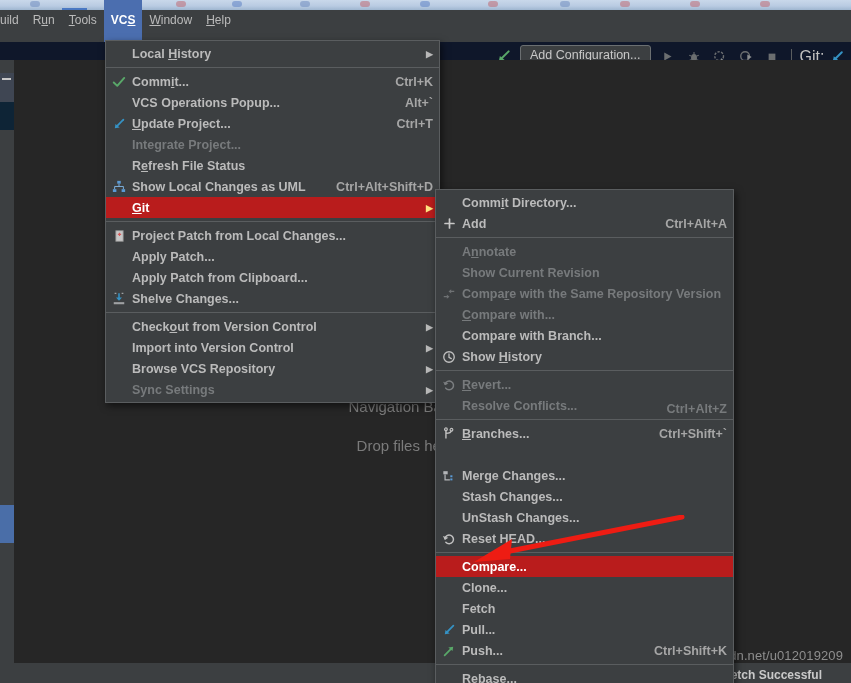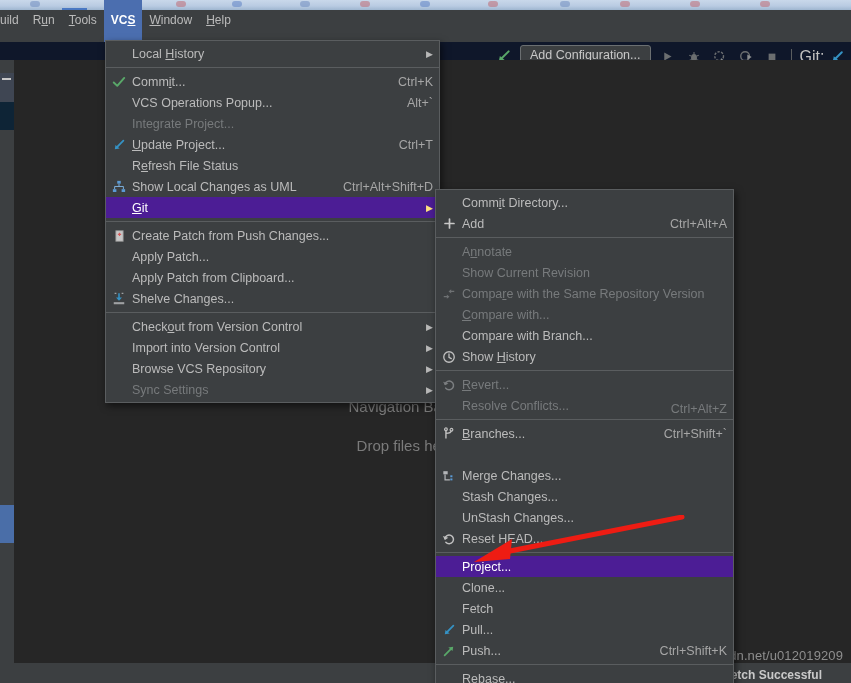--- a/index.html
+++ b/index.html
@@ -224,22 +224,23 @@
   .mrow {
     position: relative;
     height: 21px;
     display: flex;
     align-items: center;
     padding: 0 6px 0 0;
     font-size: 12.5px;
     color: #bbbbbb;
     white-space: nowrap;
     box-sizing: border-box;
-  }
-  .mrow.sel { background: #4c1d95; color: #ffffff; }
+    font-weight: bold;
+  }
+  .mrow.sel { background: #b91c1c; color: #ffffff; }
   .mrow.disabled { color: #777a7c; }
   .mrow .ico {
     width: 26px; height: 21px;
     flex: 0 0 26px;
     display: flex; align-items: center; justify-content: center;
   }
   .mrow .lbl { flex: 1 1 auto; overflow: hidden; }
   .mrow .lbl u { text-decoration: underline; }
   .mrow .acc {
     flex: 0 0 auto;
@@ -393,33 +394,33 @@
             </svg>
           </span>
           <span class="lbl">Comm<u>i</u>t...</span>
           <span class="acc">Ctrl+K</span>
         </div>
         <div class="mrow">
           <span class="ico"></span>
           <span class="lbl">VCS Operations Popup...</span>
           <span class="acc">Alt+`</span>
         </div>
-        <div class="mrow disabled">
-          <span class="ico"></span>
-          <span class="lbl">Integrate Project...</span>
-        </div>
         <div class="mrow">
           <span class="ico">
             <svg width="14" height="14" viewBox="0 0 16 16">
               <path d="M13 3 L5.4 10.6" stroke="#3592c4" stroke-width="2" fill="none" stroke-linecap="round"></path>
               <path d="M3.2 12.8 L4 8 L8.8 12 Z" fill="#3592c4"></path>
             </svg>
           </span>
           <span class="lbl"><u>U</u>pdate Project...</span>
           <span class="acc">Ctrl+T</span>
+        </div>
+        <div class="mrow disabled">
+          <span class="ico"></span>
+          <span class="lbl">Integrate Project...</span>
         </div>
         <div class="mrow">
           <span class="ico"></span>
           <span class="lbl">R<u>e</u>fresh File Status</span>
         </div>
         <div class="mrow">
           <span class="ico">
             <svg width="14" height="14" viewBox="0 0 16 16">
               <rect x="6" y="1" width="4" height="3.2" fill="#5b9bd5"></rect>
               <rect x="1" y="10.5" width="4" height="3.2" fill="#5b9bd5"></rect>
@@ -436,21 +437,21 @@
           <span class="arrow">▶</span>
         </div>
         <div class="msep"></div>
         <div class="mrow">
           <span class="ico">
             <svg width="13" height="14" viewBox="0 0 16 16">
               <rect x="3.5" y="1.5" width="9" height="13" fill="#c7c7c7" stroke="#8e8e8e" stroke-width="1"></rect>
               <path d="M6 6 H10 M8 4 V8" stroke="#d65a5a" stroke-width="1.5"></path>
             </svg>
           </span>
-          <span class="lbl">Create Patch from Push Changes...</span>
+          <span class="lbl">Project Patch from Local Changes...</span>
         </div>
         <div class="mrow">
           <span class="ico"></span>
           <span class="lbl">Apply Patch...</span>
         </div>
         <div class="mrow">
           <span class="ico"></span>
           <span class="lbl">Apply Patch from Clipboard...</span>
         </div>
         <div class="mrow">
@@ -592,21 +593,21 @@
             <svg width="14" height="14" viewBox="0 0 16 16">
               <path d="M3.2 7.6 A5 5 0 1 1 4.4 11.8" stroke="#c0c0c0" stroke-width="1.7" fill="none" stroke-linecap="round"></path>
               <path d="M1.0 4.6 L3.4 9.0 L7.2 6.6 Z" fill="#c0c0c0"></path>
             </svg>
           </span>
           <span class="lbl">Reset HEAD...</span>
         </div>
         <div class="msep"></div>
         <div class="mrow sel">
           <span class="ico"></span>
-          <span class="lbl">Project...</span>
+          <span class="lbl">Compare...</span>
         </div>
         <div class="mrow">
           <span class="ico"></span>
           <span class="lbl">Clone...</span>
         </div>
         <div class="mrow">
           <span class="ico"></span>
           <span class="lbl">Fetch</span>
         </div>
         <div class="mrow">

